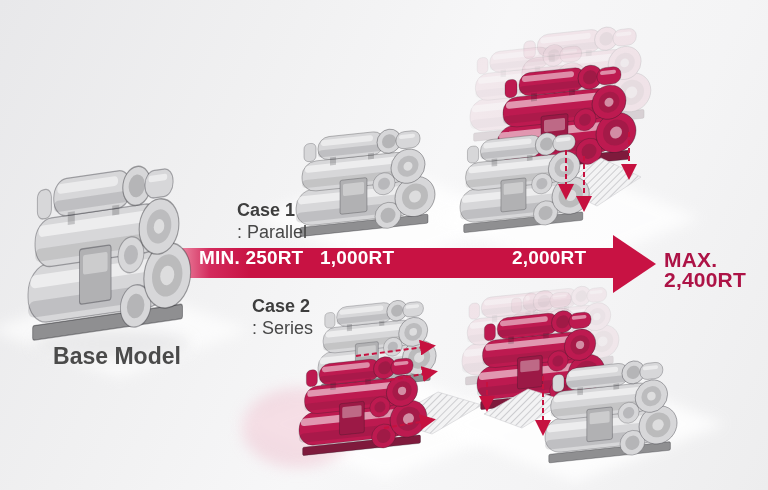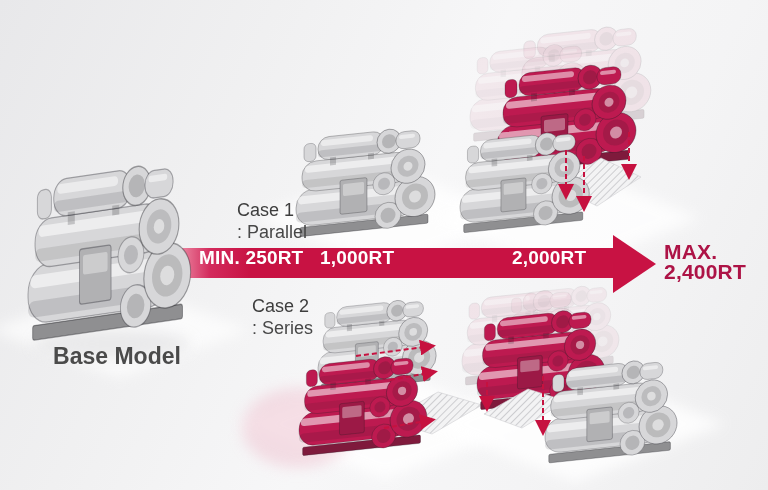--- a/index.html
+++ b/index.html
@@ -11,26 +11,26 @@
   .stage svg.scene{position:absolute; left:0; top:0;}
   .txt{position:absolute; white-space:nowrap;}
   .band-label{
     top:248px; height:19px; display:flex; align-items:center;
     color:#ffffff; font-size:19px; font-weight:700; letter-spacing:.2px;
   }
   .lbl-min{left:199px;}
   .lbl-mid{left:320px;}
   .lbl-high{left:512px;}
   .max-label{
-    left:664px; top:242px; color:#ad1346; font-size:21px; font-weight:700;
+    left:664px; top:250px; color:#ad1346; font-size:21px; font-weight:700;
     line-height:20px; letter-spacing:.2px;
   }
   .max-label span{display:block;}
   .case-block{color:#3e3e3e; font-size:18px; line-height:22px;}
-  .case-title{font-weight:400; display:block;}
+  .case-title{font-weight:700; display:block;}
   .case-sub{font-weight:400; color:#484848; display:block;}
   .case1-block{left:237px; top:199px;}
   .case2-block{left:252px; top:295px;}
   .base-block{left:28px; top:343px; width:178px; text-align:center; color:#4a4a4a;}
   .base-title{display:block; font-size:23px; font-weight:700;}
   .base-range{display:block; font-size:20px; font-weight:400; margin-top:3px;}
   .m-gray{color:#d7d7d9;}
   .m-red{color:#bd1a50;}
   .m-ghost{color:#e6bccb;}
 </style>

